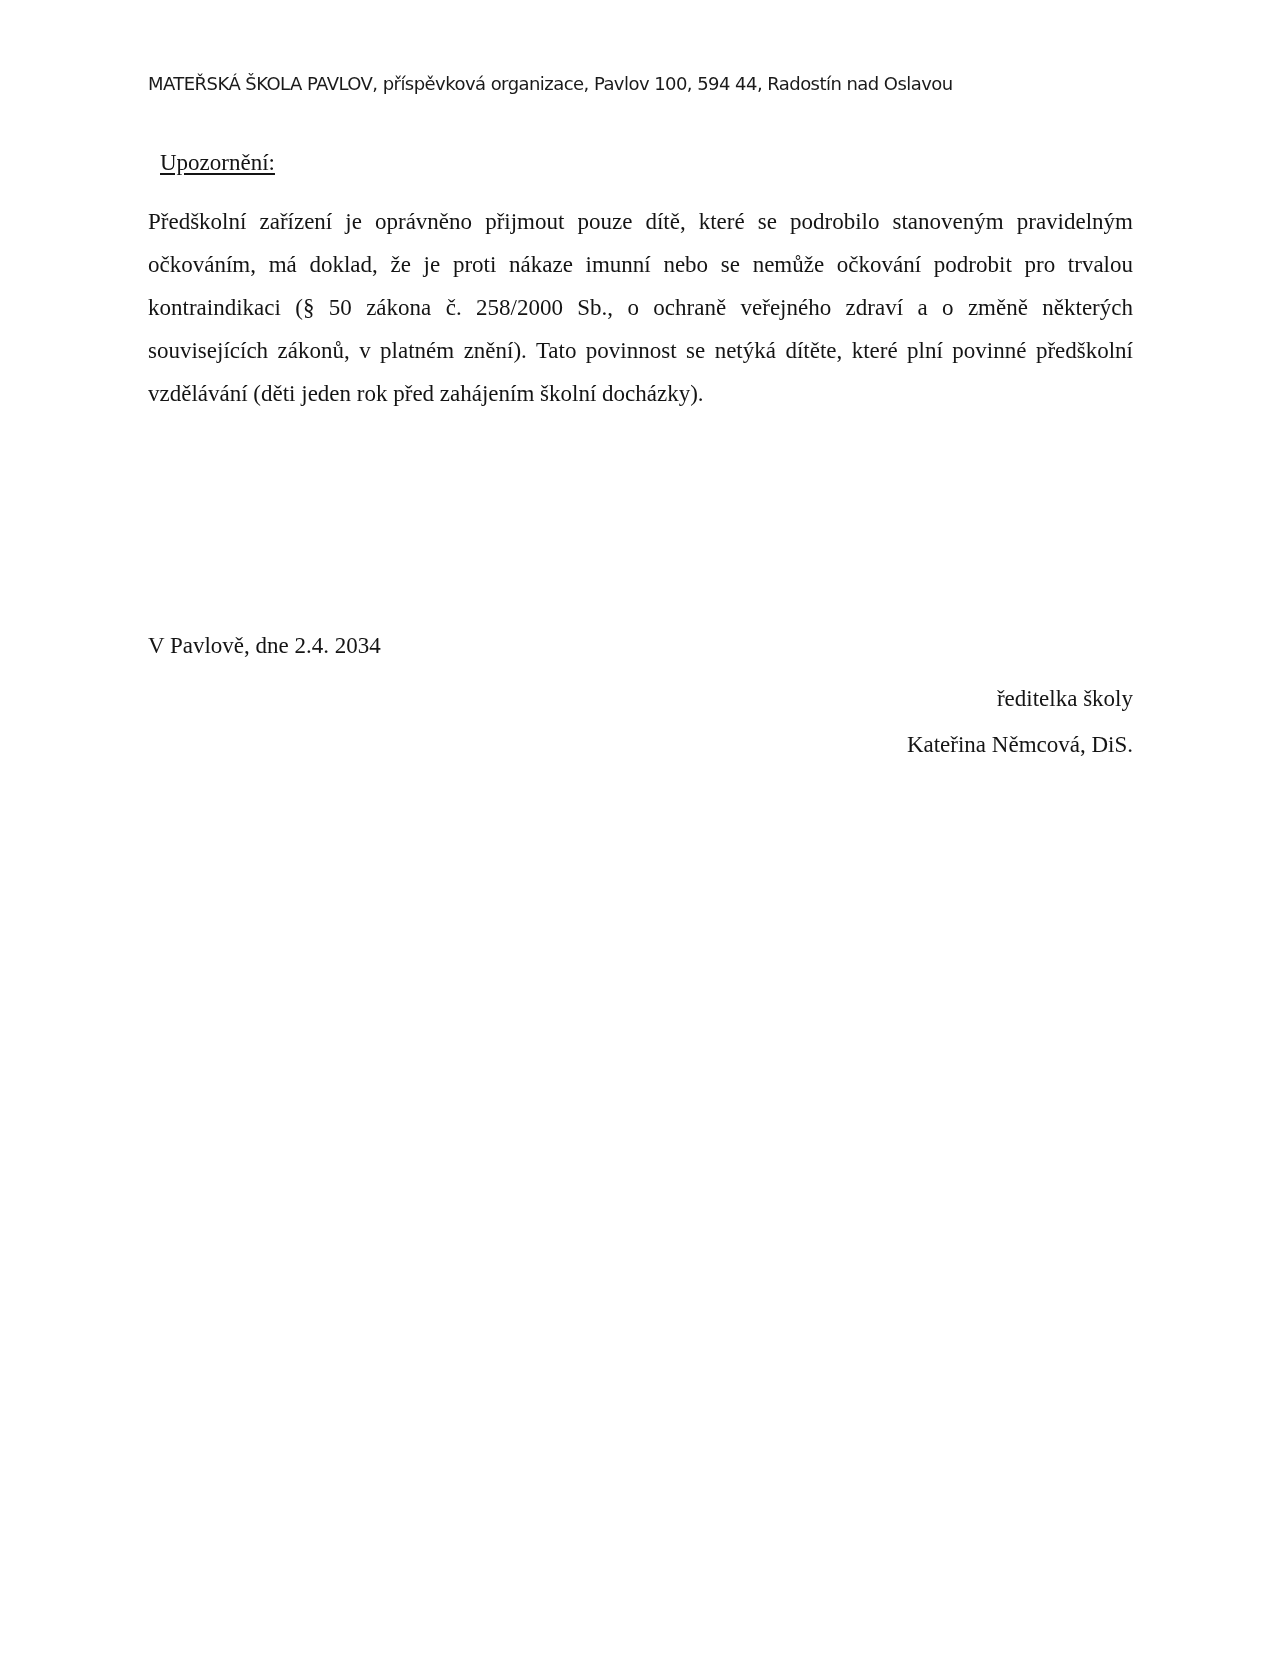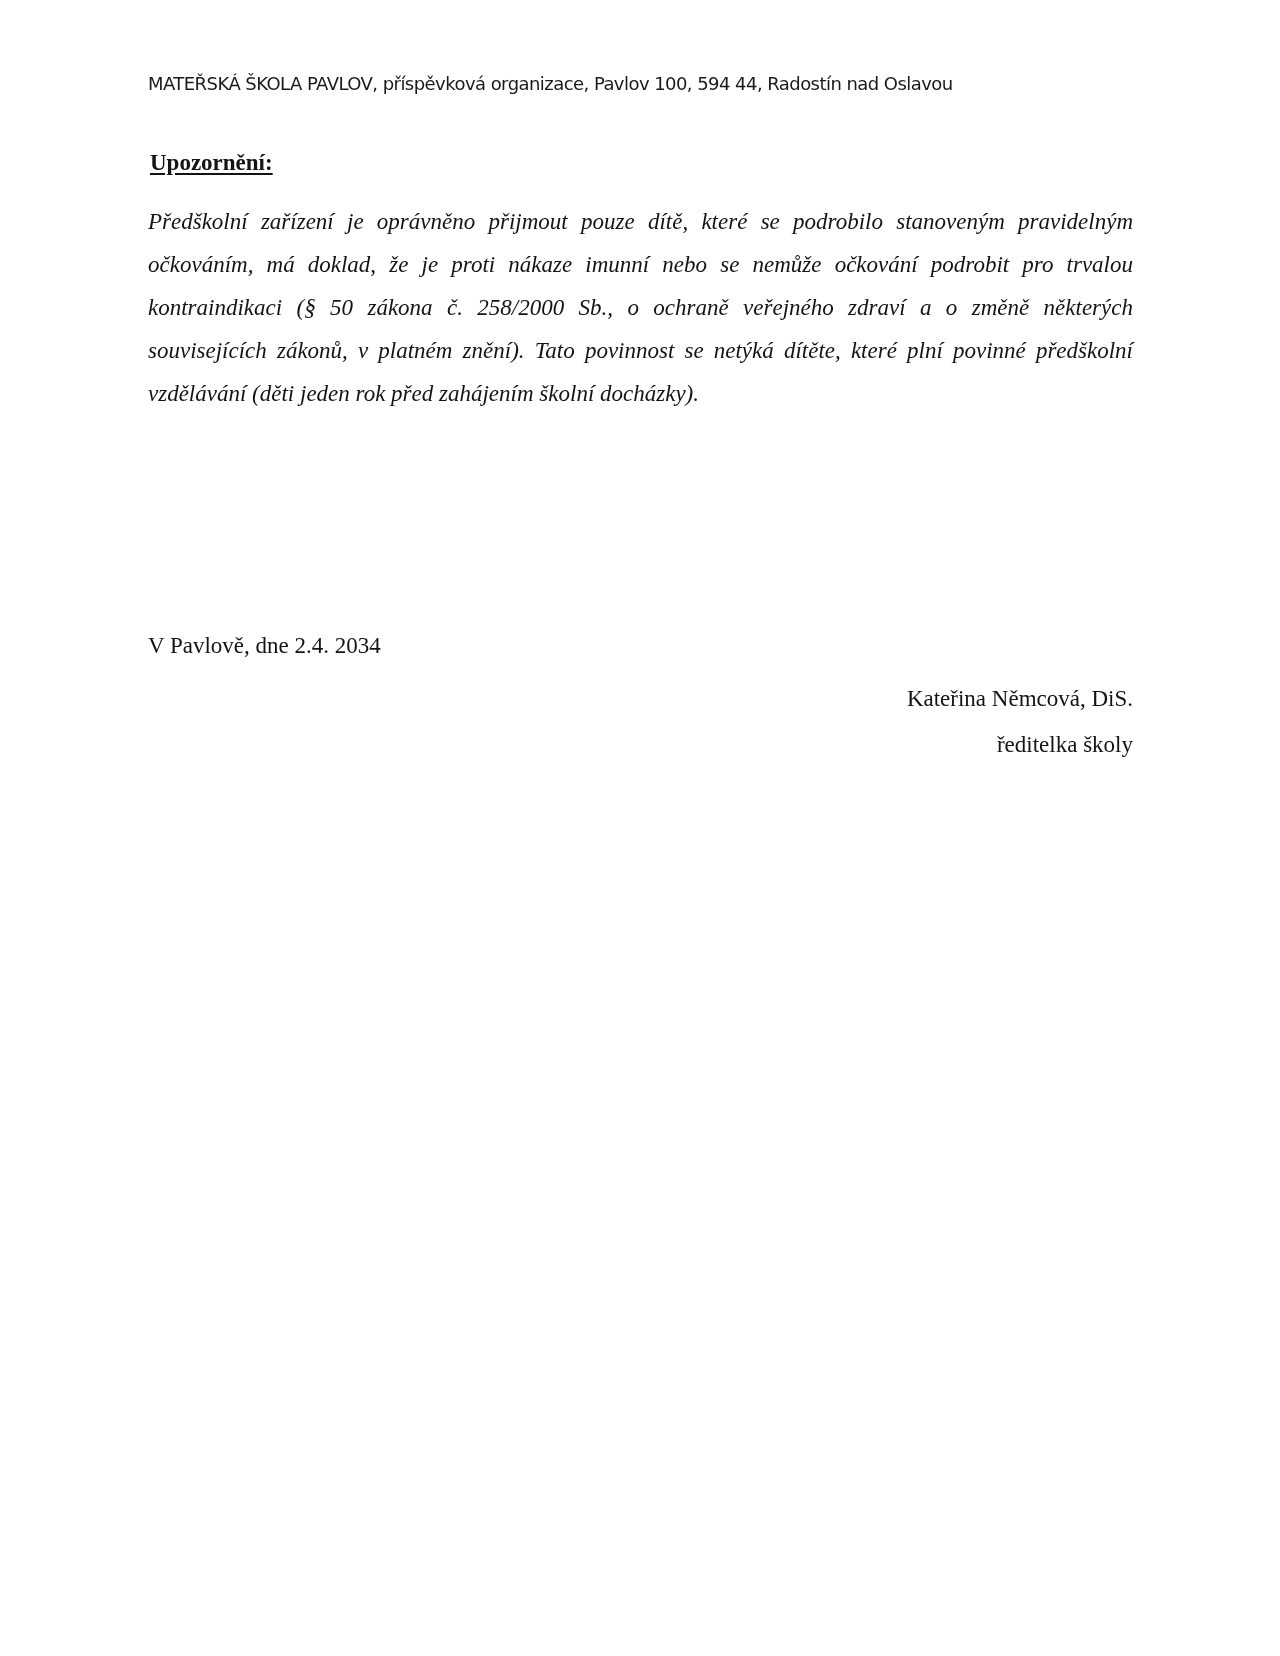--- a/index.html
+++ b/index.html
@@ -34,35 +34,34 @@
     .content {
       position: absolute;
       left: 148px;
       top: 148px;
       width: 985px;
       font-family: "Liberation Serif", serif;
       font-size: 23px;
       color: #141414;
     }
     .notice-title {
-      font-weight: bold;
+      font-weight: normal;
       text-decoration: underline;
       text-decoration-thickness: 2px;
       text-underline-offset: 3px;
-      margin: 0 0 22px 2px;
+      margin: 0 0 22px 12px;
       line-height: 30px;
     }
     .para {
       margin: 0 0 14px 0;
       line-height: 43px;
       text-align: justify;
     }
     .para.last {
       text-align-last: left;
-      font-style: italic;
     }
     .place-date {
       position: absolute;
       left: 148px;
       top: 631px;
       font-family: "Liberation Serif", serif;
       font-size: 23px;
       color: #141414;
       line-height: 30px;
     }
@@ -85,16 +84,16 @@
   <div class="header">MATEŘSKÁ ŠKOLA PAVLOV, příspěvková organizace, Pavlov 100, 594 44, Radostín nad Oslavou</div>
 
   <div class="content">
     <div class="notice-title">Upozornění:</div>
     <p class="para last">Předškolní zařízení je oprávněno přijmout pouze dítě, které se podrobilo stanoveným pravidelným očkováním, má doklad, že je proti nákaze imunní nebo se nemůže očkování podrobit pro trvalou kontraindikaci (§ 50 zákona č. 258/2000 Sb., o ochraně veřejného zdraví a o změně některých souvisejících zákonů, v platném znění). Tato povinnost se netýká dítěte, které plní povinné předškolní vzdělávání (děti jeden rok před zahájením školní docházky).</p>
   </div>
 
   <div class="place-date">V Pavlově, dne 2.4. 2034</div>
 
   <div class="signature">
+    <div>ředitelka školy</div>
     <div>Kateřina Němcová, DiS.</div>
-    <div>ředitelka školy</div>
   </div>
 </div>
 
 </body></html>

